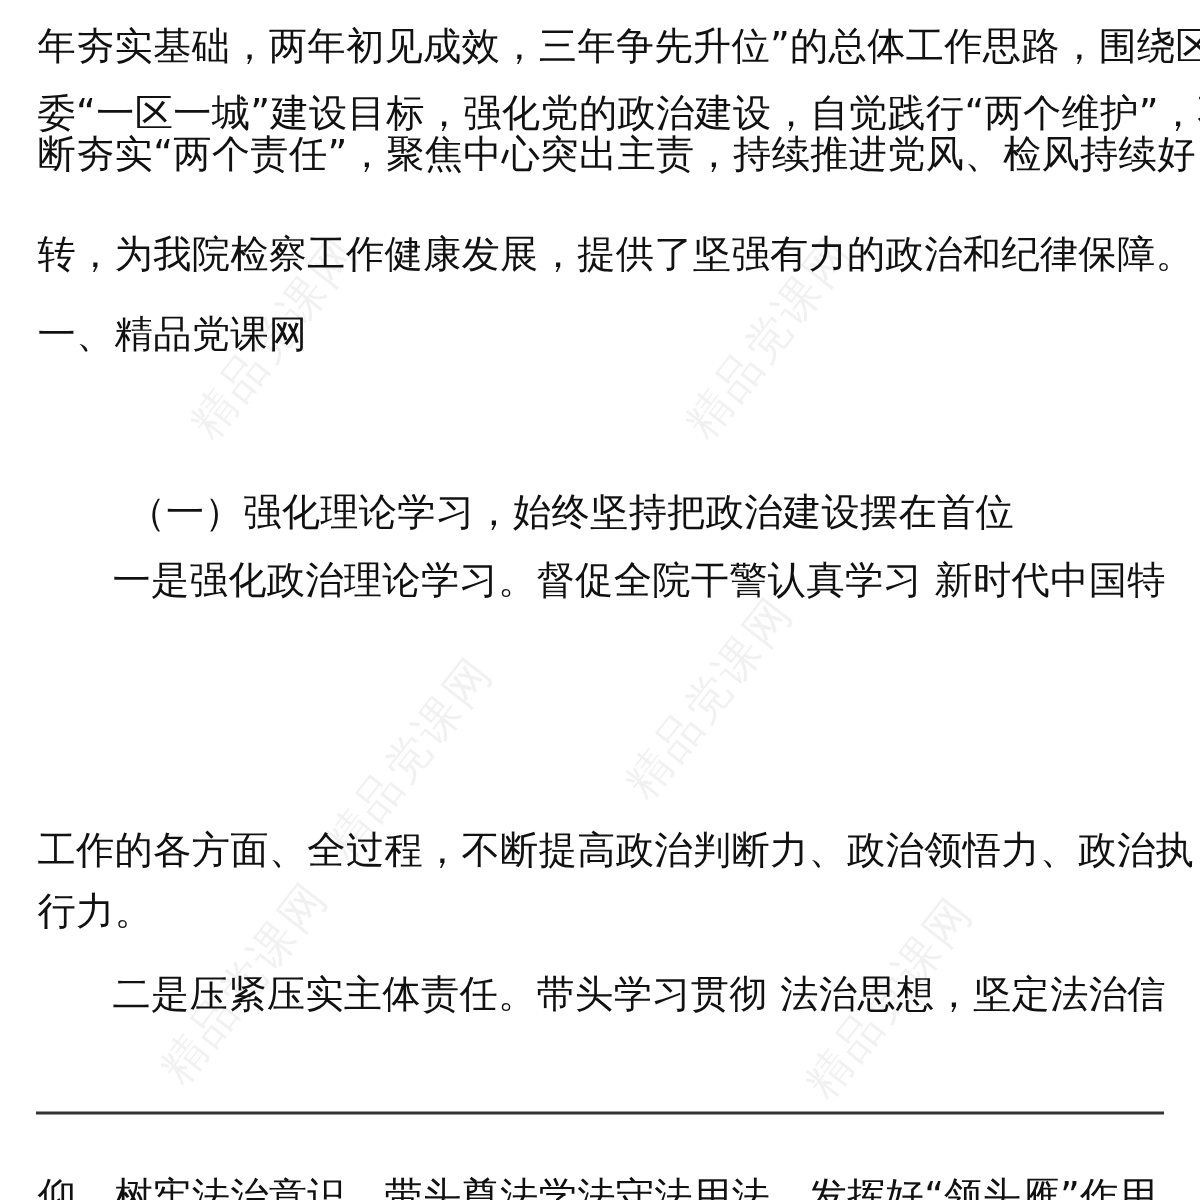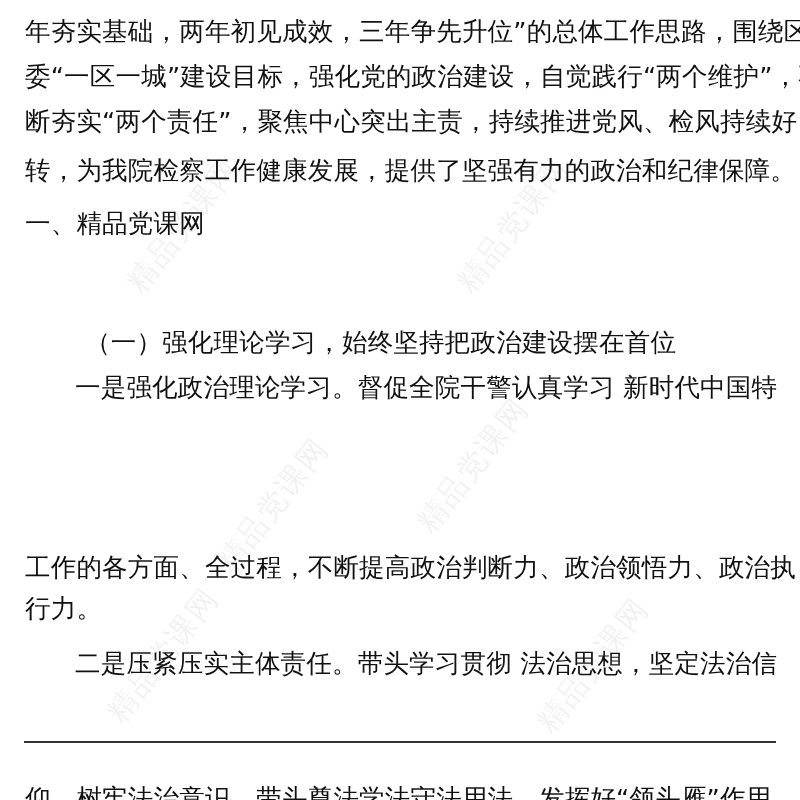--- a/index.html
+++ b/index.html
@@ -32,21 +32,21 @@
 
   <div class="wm" style="left:150px; top:260px;">精品党课网</div>
   <div class="wm" style="left:480px; top:260px;">精品党课网</div>
   <div class="wm" style="left:240px; top:540px;">精品党课网</div>
   <div class="wm" style="left:440px; top:500px;">精品党课网</div>
   <div class="wm" style="left:130px; top:690px;">精品党课网</div>
   <div class="wm" style="left:560px; top:700px;">精品党课网</div>
 
   <div class="line" style="top:16px;">年夯实基础，两年初见成效，三年争先升位”的总体工作思路，围绕区</div>
   <div class="line" style="top:61px;">委“一区一城”建设目标，强化党的政治建设，自觉践行“两个维护”，不</div>
-  <div class="line" style="top:106px;">断夯实“两个责任”，聚焦中心突出主责，持续推进党风、检风持续好</div>
+  <div class="line" style="top:88px;">断夯实“两个责任”，聚焦中心突出主责，持续推进党风、检风持续好</div>
   <div class="line" style="top:155px;">转，为我院检察工作健康发展，提供了坚强有力的政治和纪律保障。</div>
 
   <div class="line" style="top:208px;">一、精品党课网</div>
 
   <div class="line sub-indent" style="top:327px;">（一）强化理论学习，始终坚持把政治建设摆在首位</div>
 
   <div class="line indent" style="top:372px;">一是强化政治理论学习。督促全院干警认真学习  新时代中国特</div>
   <div class="line" style="top:552px;">工作的各方面、全过程，不断提高政治判断力、政治领悟力、政治执</div>
   <div class="line" style="top:593px;">行力。</div>
 

